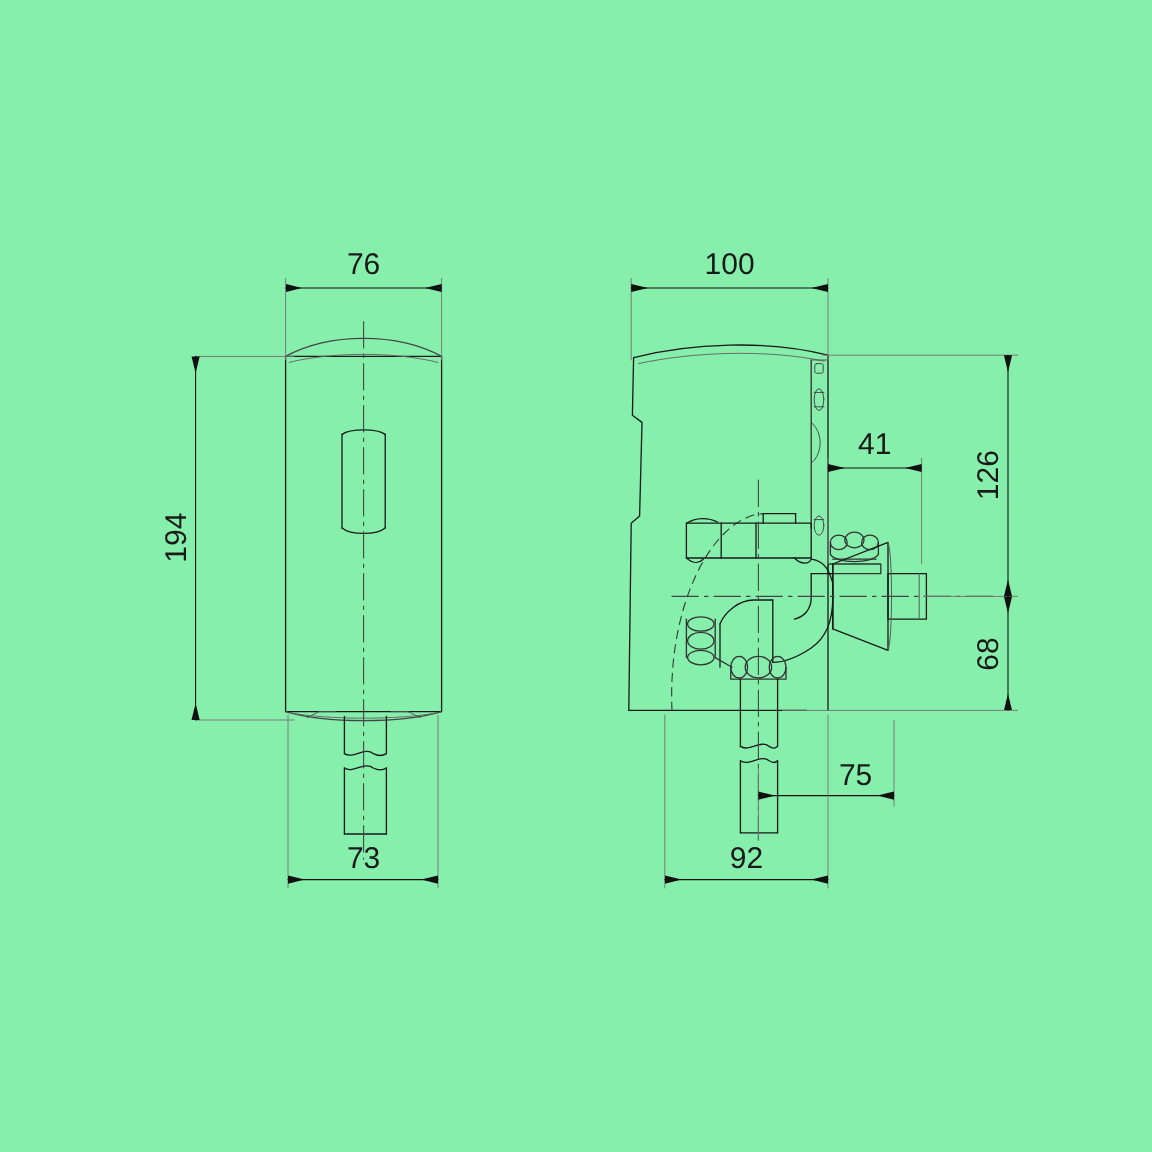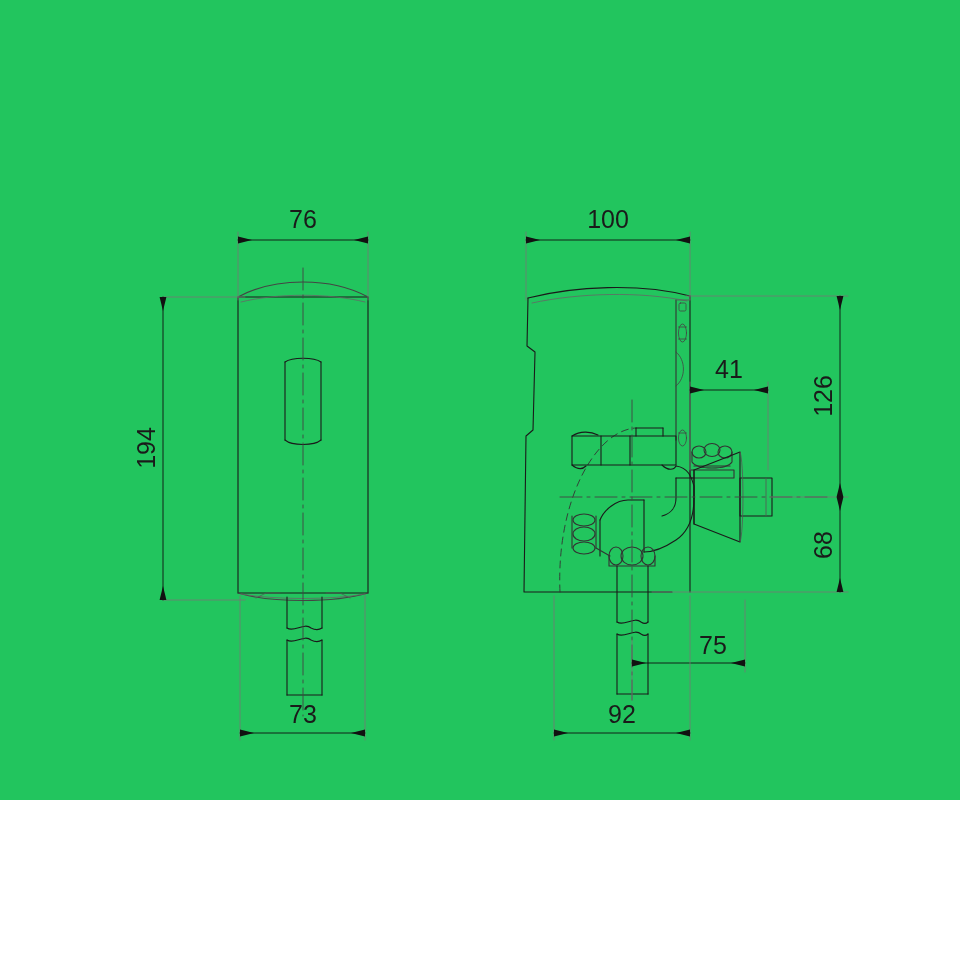--- a/index.html
+++ b/index.html
@@ -1,18 +1,18 @@
 <!DOCTYPE html>
 <html><head>
 <meta charset="utf-8">
 <style>
   html,body{margin:0;padding:0;background:#ffffff;}
   body{width:960px;height:960px;overflow:hidden;
        font-family:"Liberation Sans", sans-serif;}
-  #sheet{position:relative;width:960px;height:800px;background:#22c55e;}
+  #sheet{position:relative;width:960px;height:960px;background:#86efac;}
   #sheet svg{position:absolute;left:0;top:0;}
   .dimtext{font-family:"Liberation Sans", sans-serif;font-size:25px;fill:#1a1a1a;}
   .dimtext-v{font-family:"Liberation Sans", sans-serif;font-size:25px;fill:#1a1a1a;}
 </style>
 </head>
 <body>
 
 <div id="sheet">
 
 <svg width="960" height="960" viewBox="0 0 960 960">

